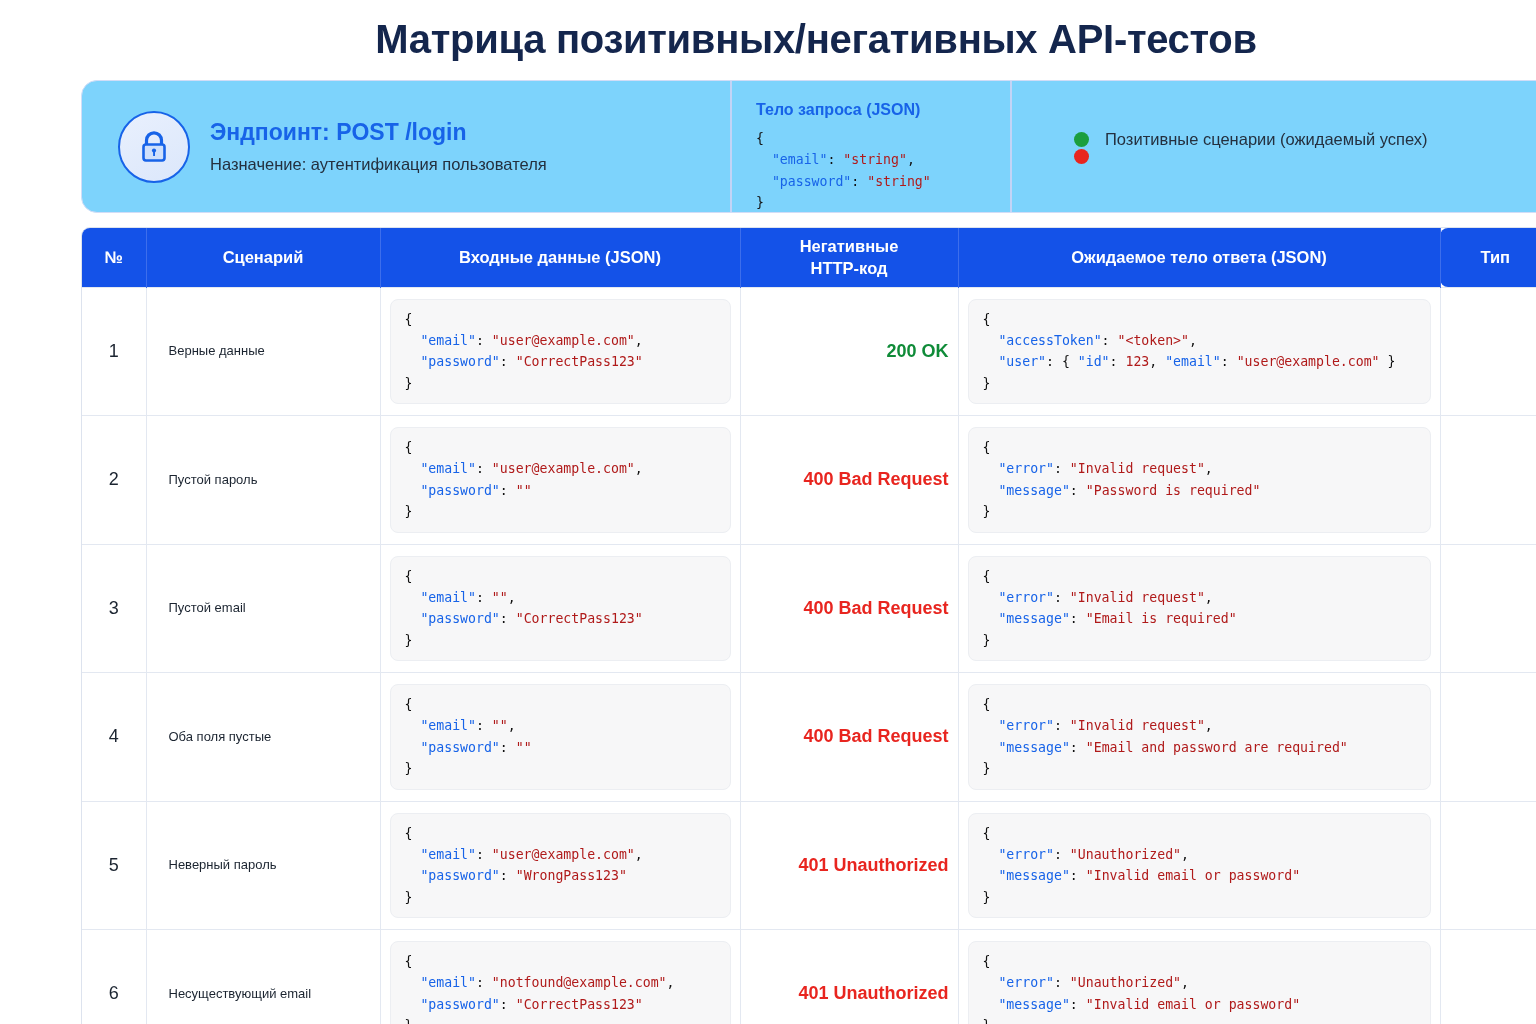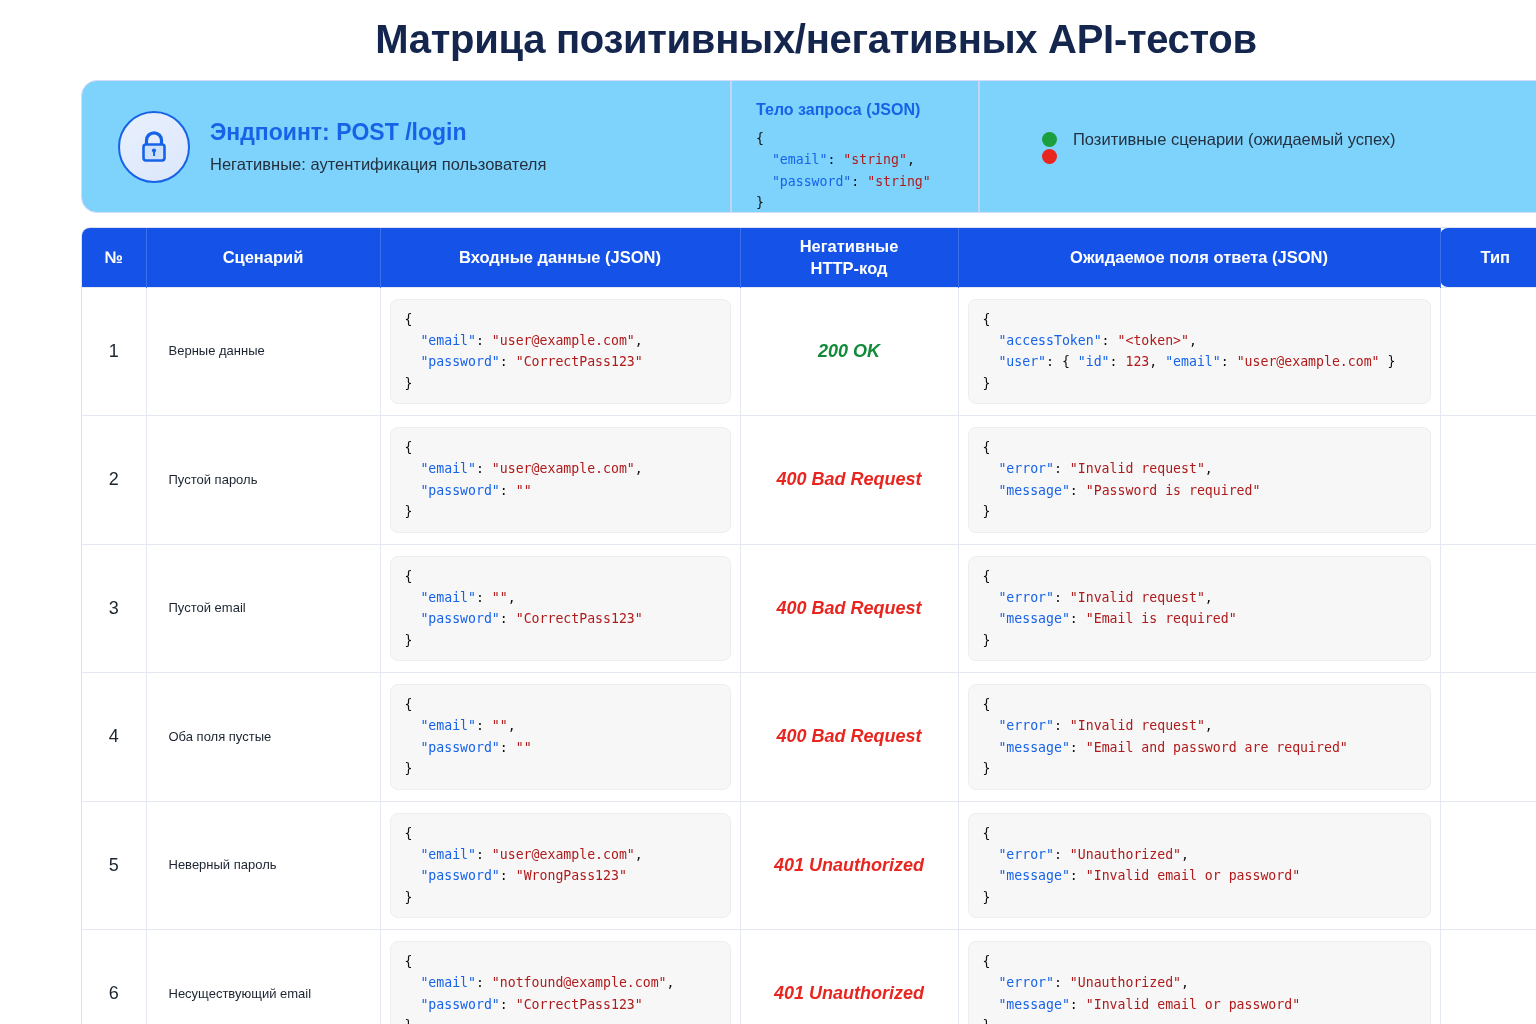--- a/index.html
+++ b/index.html
@@ -49,21 +49,21 @@
     display: flex; align-items: center; justify-content: center;
   }
   .ep-lines { display: flex; flex-direction: column; justify-content: center; gap: 2px; }
   .ep-title {
     font-size: 23px; font-weight: bold; color: #1763e8; line-height: 1.5;
   }
   .ep-sub { font-size: 16.5px; color: #24303f; line-height: 1.62; }
 
   .hc-divider { width: 2px; background: #c3d4f6; flex: 0 0 auto; }
 
-  .hc-mid { width: 246px; padding: 20px 0 0 24px; }
+  .hc-mid { width: 278px; padding: 20px 0 0 24px; }
   .hc-mid-title {
     font-size: 16px; font-weight: bold; color: #1763e8; margin-bottom: 9px;
   }
   .hc-right {
     flex: 1;
     display: flex; flex-direction: column; justify-content: center;
     padding-left: 62px;
   }
   .legend-row { display: flex; align-items: center; gap: 16px; }
   .dot { width: 15px; height: 15px; border-radius: 50%; flex: 0 0 auto; }
@@ -116,21 +116,21 @@
     border-top: 1px solid #e3e8f1;
     border-right: 1px solid #e3e8f1;
     vertical-align: middle;
     padding: 11px 9px;
     background: #ffffff;
   }
   tbody td:last-child { border-right: none; }
 
   .cell-num { text-align: center; font-size: 18px; color: #1b2430; }
   .cell-scen { font-size: 13px; color: #1b2430; padding-left: 22px; line-height: 1.4; }
-  .cell-code { text-align: center; font-size: 18px; font-weight: bold; font-style: italic; }
+  .cell-code { text-align: right; font-size: 18px; font-weight: bold; }
   .cell-code.ok { color: #0f8b38; }
   .cell-code.err { color: #e8251f; }
   .cell-type { text-align: center; }
   .cell-type .dot { margin: 0 auto; width: 17px; height: 17px; }
 
   .codebox {
     background: #f7f7f8;
     border: 1px solid #eceef2;
     border-radius: 8px;
     padding: 9px 14px;
@@ -149,21 +149,21 @@
       <div class="lock-badge">
         <svg width="36" height="38" viewBox="0 0 36 38" aria-hidden="true">
           <path d="M10.5 16.5 v-4.2 a7.5 7.5 0 0 1 15 0 v4.2" fill="none" stroke="#1763e8" stroke-width="3.2"></path>
           <rect x="7.5" y="16.5" width="21" height="16" rx="2.4" fill="#cfe0fb" stroke="#1763e8" stroke-width="2.6"></rect>
           <circle cx="18" cy="22.6" r="2.1" fill="#1763e8"></circle>
           <rect x="17.1" y="23.4" width="1.9" height="4.6" fill="#1763e8"></rect>
         </svg>
       </div>
       <div class="ep-lines">
         <div class="ep-title">Эндпоинт: POST /login</div>
-        <div class="ep-sub">Негативные: аутентификация пользователя</div>
+        <div class="ep-sub">Назначение: аутентификация пользователя</div>
       </div>
     </div>
 
     <div class="hc-divider"></div>
 
     <div class="hc-mid">
       <div class="hc-mid-title">Тело запроса (JSON)</div>
       <div class="code">{
   <span class="k">"email"</span>: <span class="s">"string"</span>,
   <span class="k">"password"</span>: <span class="s">"string"</span>
@@ -193,21 +193,21 @@
           <col class="c-resp">
           <col class="c-type">
       </colgroup>
       <thead>
         <tr>
           <th>№</th>
           <th>Сценарий</th>
           <th>Входные данные (JSON)</th>
           <th style="white-space:pre-line">Негативные
 HTTP-код</th>
-          <th>Ожидаемое поля ответа (JSON)</th>
+          <th>Ожидаемое тело ответа (JSON)</th>
           <th>Тип</th>
         </tr>
       </thead>
       <tbody id="tbody">
           <tr>
             <td class="cell-num">1</td>
             <td class="cell-scen">Верные данные</td>
             <td>
               <div class="codebox">
                 <div class="code">{

